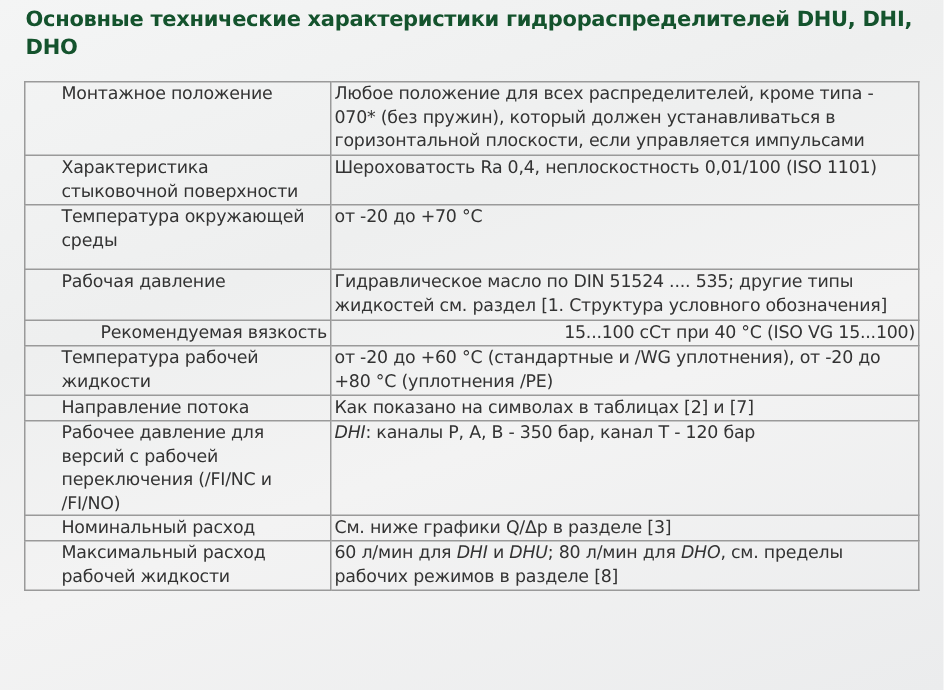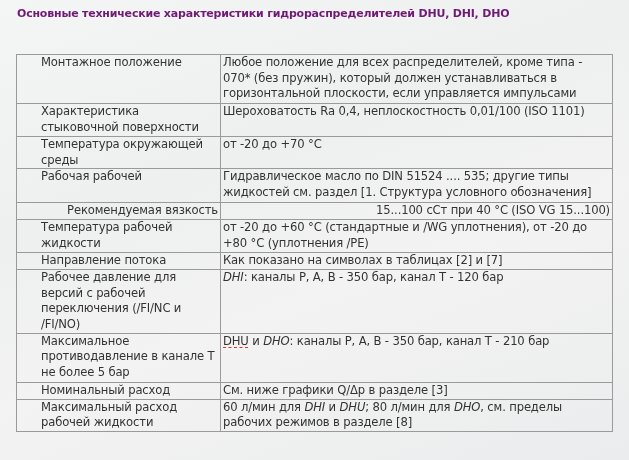--- a/index.html
+++ b/index.html
@@ -16,23 +16,23 @@
       color: #3a3a3a;
     }
     .title {
       position: absolute;
       left: 17px;
       top: 4px;
       width: 600px;
       margin: 0;
       font-family: "DejaVu Sans", sans-serif;
       font-weight: bold;
-      font-size: 11px;
+      font-size: 14px;
       line-height: 19px;
-      color: #701a75;
+      color: #14532d;
       letter-spacing: -0.2px;
     }
     table.spec {
       position: absolute;
       left: 16px;
       top: 54px;
       width: 597px;
       border-collapse: collapse;
       border: 1px solid #333;
       font-family: "DejaVu Sans", sans-serif;
@@ -64,48 +64,44 @@
 <table class="spec">
   <tbody id="spec-body">
       <tr style="height: 49px;">
         <td class="k">Монтажное положение</td>
         <td class="v">Любое положение для всех распределителей, кроме типа - 070* (без пружин), который должен устанавливаться в горизонтальной плоскости, если управляется импульсами</td>
       </tr>
       <tr style="height: 33px;">
         <td class="k">Характеристика стыковочной поверхности</td>
         <td class="v">Шероховатость Ra 0,4, неплоскостность 0,01/100 (ISO 1101)</td>
       </tr>
-      <tr style="height: 32px;">
+      <tr style="height: 43px;">
         <td class="k">Температура окружающей среды</td>
         <td class="v">от -20 до +70 °C</td>
       </tr>
       <tr style="height: 34px;">
-        <td class="k">Рабочая рабочей</td>
+        <td class="k">Рабочая давление</td>
         <td class="v">Гидравлическое масло по DIN 51524 .... 535; другие типы жидкостей см. раздел [1. Структура условного обозначения]</td>
       </tr>
       <tr style="height: 17px; text-align: right;">
         <td class="k">Рекомендуемая вязкость</td>
         <td class="v">15...100 сСт при 40 °C (ISO VG 15...100)</td>
       </tr>
       <tr style="height: 33px;">
         <td class="k">Температура рабочей жидкости</td>
         <td class="v">от -20 до +60 °C (стандартные и /WG уплотнения), от -20 до +80 °C (уплотнения /PE)</td>
       </tr>
       <tr style="height: 17px;">
         <td class="k">Направление потока</td>
         <td class="v">Как показано на символах в таблицах [2] и [7]</td>
       </tr>
       <tr style="height: 48px;">
         <td class="k">Рабочее давление для версий с рабочей переключения (/FI/NC и /FI/NO)</td>
         <td class="v"><span class="it">DHI</span><span>: каналы P, A, B - 350 бар, канал T - 120 бар</span></td>
       </tr>
-      <tr style="height: 49px;">
-        <td class="k">Максимальное противодавление в канале T не более 5 бар</td>
-        <td class="v"><span class="spell">DHU</span><span> и </span><span class="it">DHO</span><span>: каналы P, A, B - 350 бар, канал T - 210 бар</span></td>
-      </tr>
       <tr style="height: 17px;">
         <td class="k">Номинальный расход</td>
         <td class="v">См. ниже графики Q/Δp в разделе [3]</td>
       </tr>
       <tr style="height: 32px;">
         <td class="k">Максимальный расход рабочей жидкости</td>
         <td class="v"><span>60 л/мин для </span><span class="it">DHI</span><span> и </span><span class="it">DHU</span><span>; 80 л/мин для </span><span class="it">DHO</span><span>, см. пределы рабочих режимов в разделе [8]</span></td>
       </tr>
     </tbody>
 </table>

